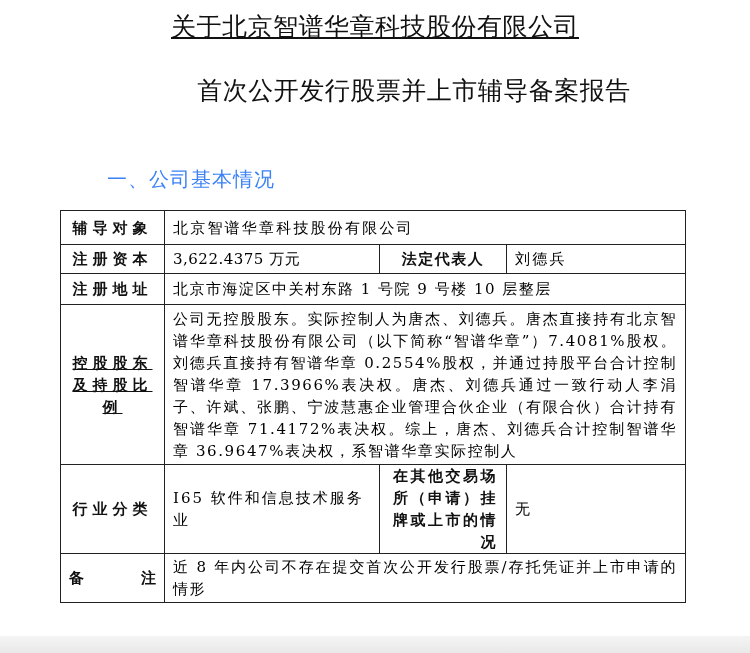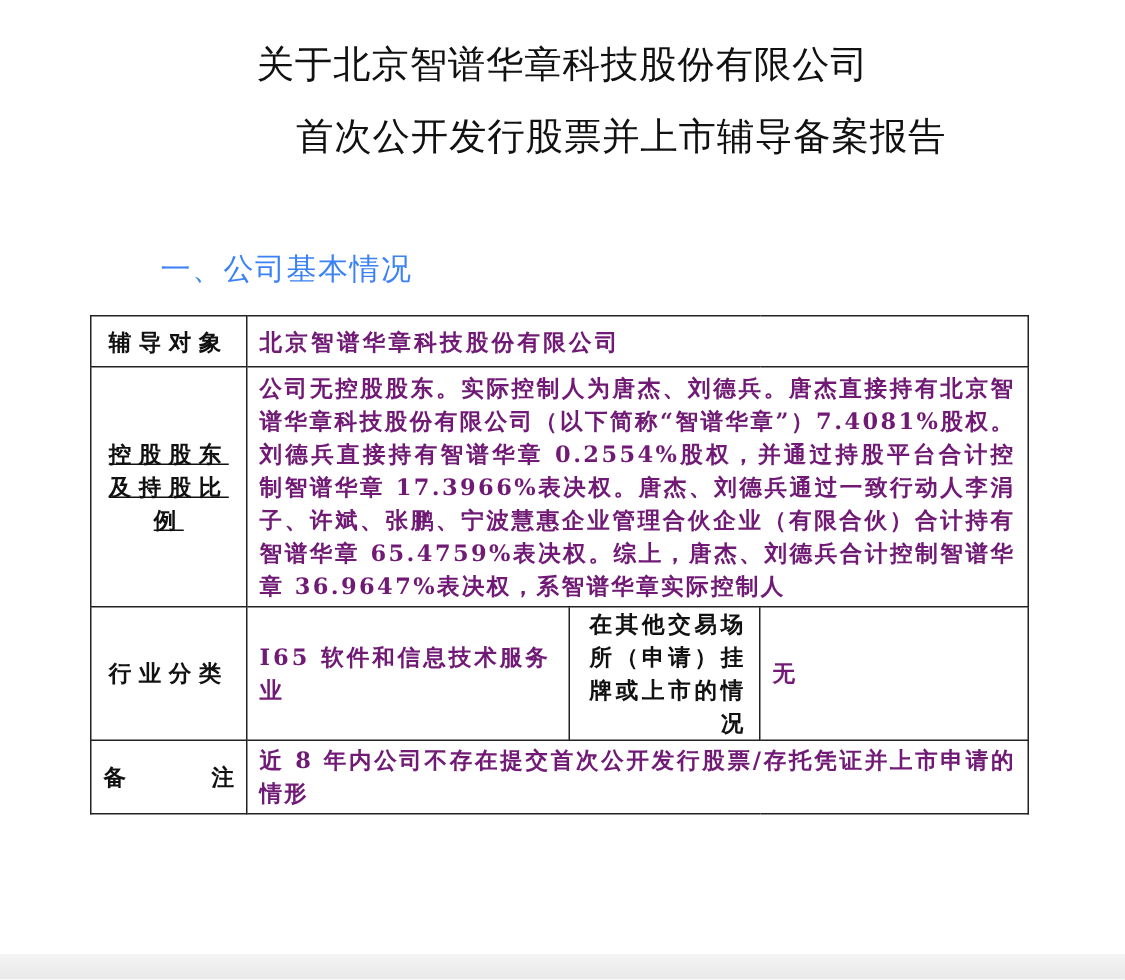--- a/index.html
+++ b/index.html
@@ -26,21 +26,21 @@
     .title-line {
       position: absolute;
       left: 0;
       width: 750px;
       text-align: center;
       font-family: "DejaVu Sans", "Liberation Sans", sans-serif;
       font-size: 25px;
       color: #111;
       letter-spacing: 0.5px;
     }
-    .title-1 { top: 26px; }
+    .title-1 { top: 10px; text-decoration: underline; }
     .title-2 { top: 74px; margin-left: 39px; }
     .section-heading {
       position: absolute;
       left: 107px;
       top: 166px;
       font-family: "DejaVu Sans", "Liberation Sans", sans-serif;
       font-size: 20px;
       color: #3b82f6;
       letter-spacing: 1px;
     }
@@ -76,22 +76,21 @@
       padding: 0 6px;
       text-decoration: underline;
     }
     .label-sparse {
       display: flex;
       justify-content: space-between;
       letter-spacing: 0;
     }
     .value-cell {
       letter-spacing: 2.2px;
-      color: #701a75;
-      font-weight: bold;
+      color: #000000;
     }
     .mid-label {
       font-weight: bold;
       font-family: "DejaVu Sans", "Liberation Sans", sans-serif;
       font-size: 15.5px;
       text-align: center;
       letter-spacing: 1.5px;
     }
     .mid-label-wrap {
       font-weight: bold;
@@ -124,23 +123,33 @@
     <col style="width:104px">
     <col style="width:215px">
     <col style="width:127px">
     <col style="width:179px">
   </colgroup>
   <tbody>
     <tr style="height:34px">
       <td class="label-cell">辅导对象</td>
       <td class="value-cell" colspan="3">北京智谱华章科技股份有限公司</td>
     </tr>
+    <tr style="height:29px">
+      <td class="label-cell">注册资本</td>
+      <td class="value-cell" style="letter-spacing:0.5px">3,622.4375 万元</td>
+      <td class="mid-label">法定代表人</td>
+      <td class="value-cell">刘德兵</td>
+    </tr>
+    <tr style="height:31px">
+      <td class="label-cell">注册地址</td>
+      <td class="value-cell" colspan="3" style="letter-spacing:1.5px">北京市海淀区中关村东路 1 号院 9 号楼 10 层整层</td>
+    </tr>
     <tr style="height:160px">
       <td class="label-cell label-wrap">控股股东及持股比例</td>
-      <td class="value-cell para-cell" colspan="3">公司无控股股东。实际控制人为唐杰、刘德兵。唐杰直接持有北京智谱华章科技股份有限公司（以下简称“智谱华章”）7.4081%股权。刘德兵直接持有智谱华章 0.2554%股权，并通过持股平台合计控制智谱华章 17.3966%表决权。唐杰、刘德兵通过一致行动人李涓子、许斌、张鹏、宁波慧惠企业管理合伙企业（有限合伙）合计持有智谱华章 65.4759%表决权。综上，唐杰、刘德兵合计控制智谱华章 36.9647%表决权，系智谱华章实际控制人</td>
+      <td class="value-cell para-cell" colspan="3">公司无控股股东。实际控制人为唐杰、刘德兵。唐杰直接持有北京智谱华章科技股份有限公司（以下简称“智谱华章”）7.4081%股权。刘德兵直接持有智谱华章 0.2554%股权，并通过持股平台合计控制智谱华章 17.3966%表决权。唐杰、刘德兵通过一致行动人李涓子、许斌、张鹏、宁波慧惠企业管理合伙企业（有限合伙）合计持有智谱华章 71.4172%表决权。综上，唐杰、刘德兵合计控制智谱华章 36.9647%表决权，系智谱华章实际控制人</td>
     </tr>
     <tr style="height:89px">
       <td class="label-cell">行业分类</td>
       <td class="value-cell" style="letter-spacing:2px">I65 软件和信息技术服务业</td>
       <td class="mid-label-wrap">在其他交易场所（申请）挂牌或上市的情况</td>
       <td class="value-cell">无</td>
     </tr>
     <tr style="height:49px">
       <td class="label-cell">
         <div class="label-sparse">

